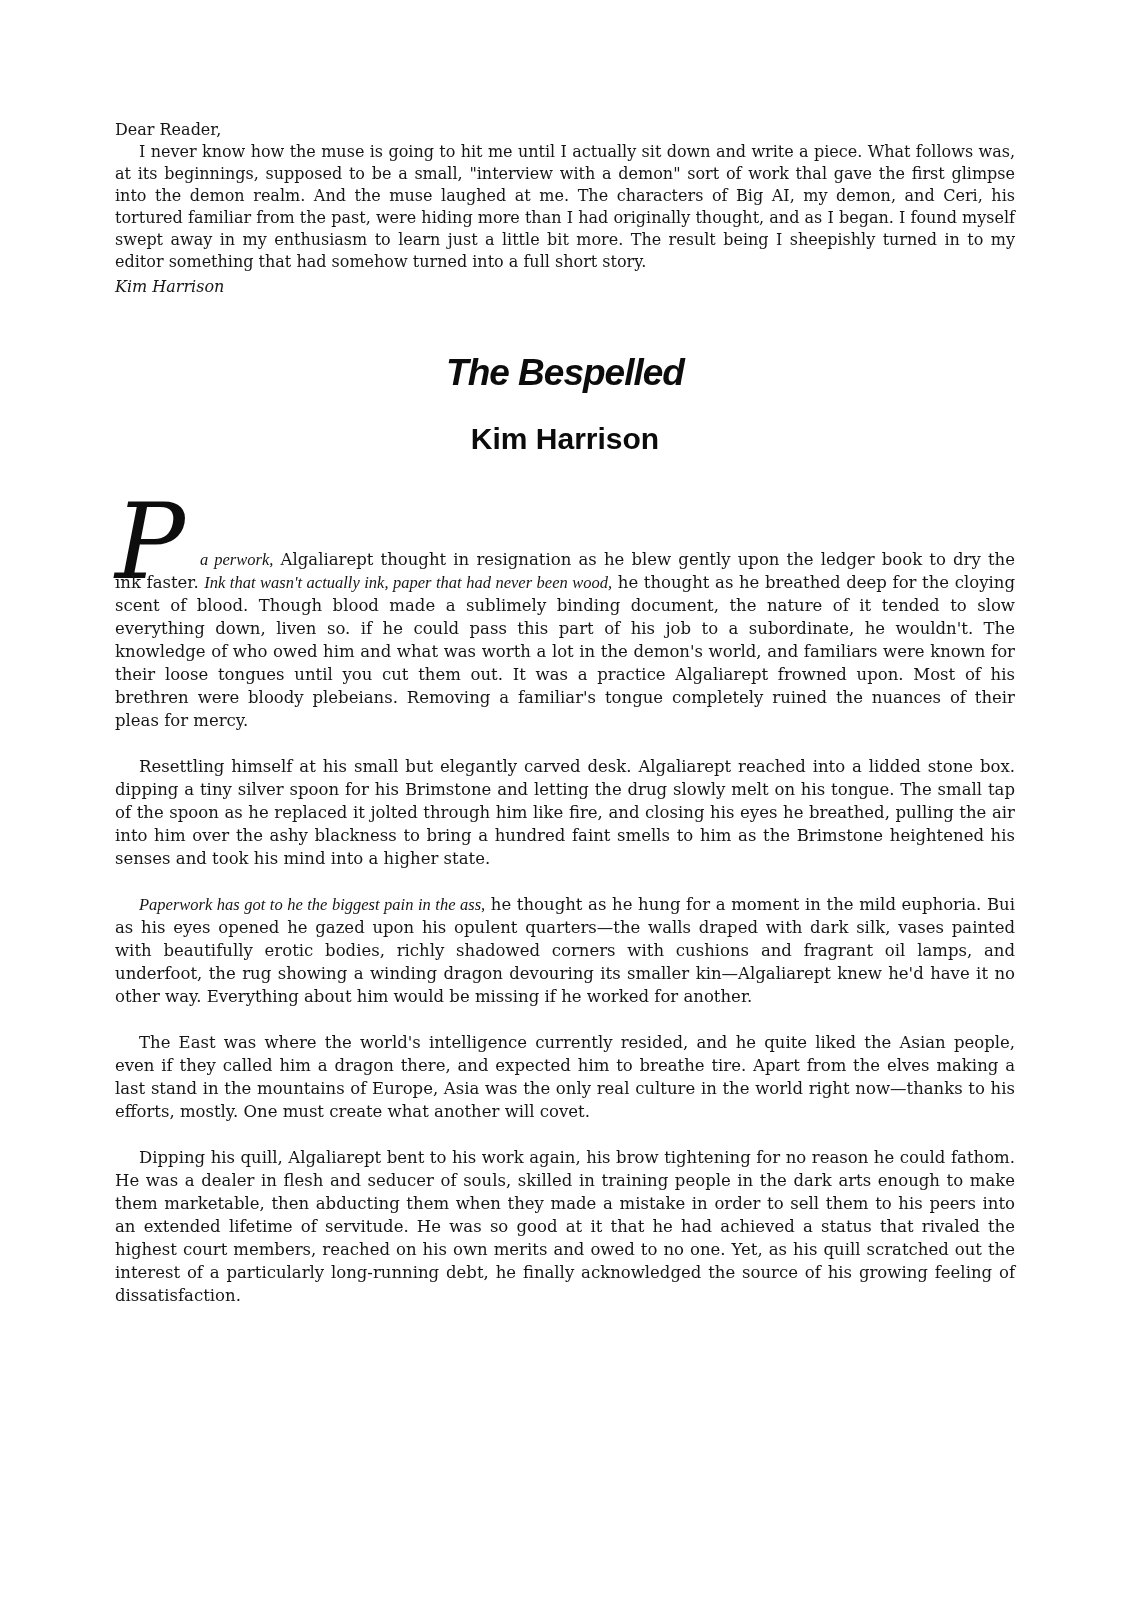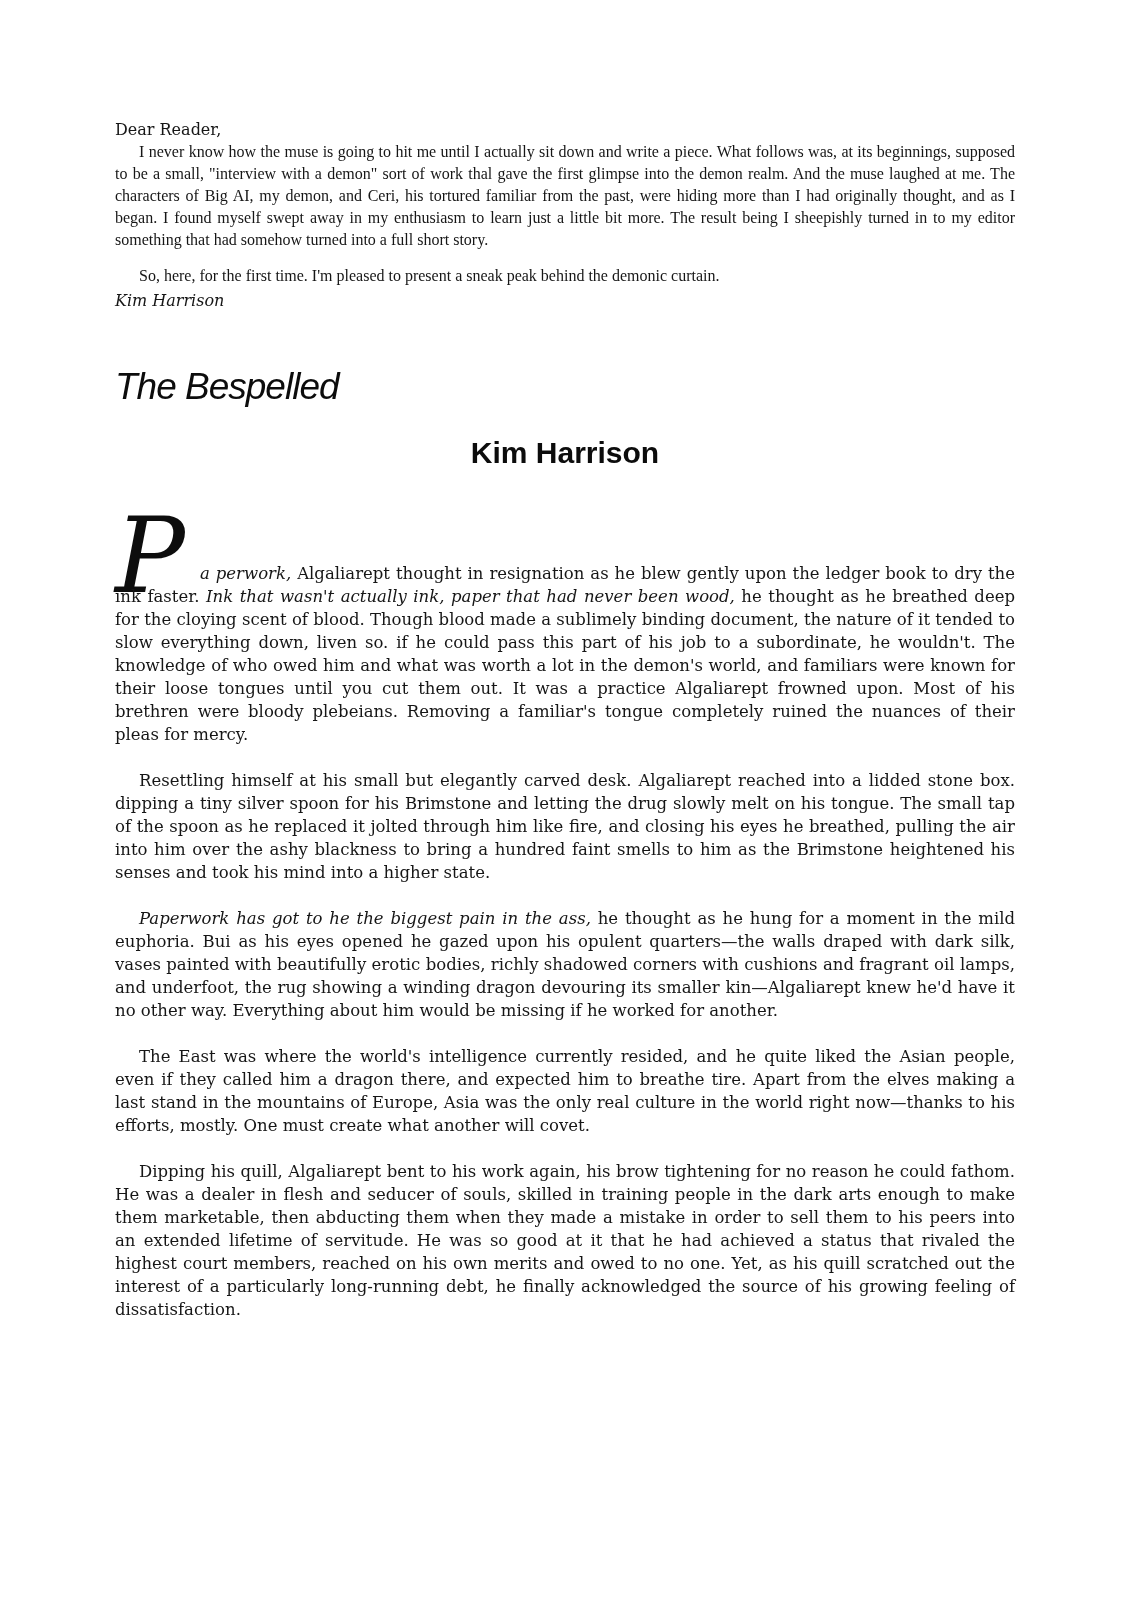--- a/index.html
+++ b/index.html
@@ -15,72 +15,72 @@
     overflow: hidden;
   }
   
   .letter {
     font-family: "DejaVu Serif", serif;
     font-size: 16px;
     line-height: 22px;
     text-align: justify;
   }
   .letter p { margin: 0; }
-  .letter .indent { text-indent: 24px; font-family: Liberation Serif, serif; }
+  .letter .indent { text-indent: 24px; }
   .letter .para2 { margin-top: 14px; }
   .letter .enjoy { margin-top: 7px; }
   .letter .sig { margin-top: 3px; font-style: italic; }
   
   .title {
     font-family: "Liberation Sans", sans-serif;
-    font-weight: normal;
+    font-weight: bold;
     font-style: italic;
     font-size: 37px;
     letter-spacing: -1px;
+    text-align: center;
     margin: 54px 0 0 0;
     color: #0c0c0c;
   }
   .author {
     font-family: "Liberation Sans", sans-serif;
     font-weight: bold;
     font-size: 30px;
     text-align: center;
     margin: 28px 0 0 0;
     color: #0c0c0c;
   }
   
   .story {
     font-family: "DejaVu Serif", serif;
     font-size: 16.5px;
     line-height: 23px;
     text-align: justify;
   }
   .story p { margin: 0 0 23px 0; text-indent: 24px; }
   .story p.opening { text-indent: 0; margin-top: 86px; }
-  .story em { font-style: italic; }
+  .story em { font-style: italic; font-family: Liberation Serif, serif; }
   .dropcap {
     font-family: "DejaVu Serif", serif;
     font-style: italic;
     font-size: 104px;
     line-height: 0;
     display: inline;
     margin-right: 15px;
     vertical-align: -13px;
     color: #0d0d0d;
   }
 </style>
 </head>
 <body>
 
 <div class="page">
 
   <section class="letter">
     <p>Dear Reader,</p>
     <p class="indent">I never know how the muse is going to hit me until I actually sit down and write a piece. What follows was, at its beginnings, supposed to be a small, "interview with a demon" sort of work thal gave the first glimpse into the demon realm. And the muse laughed at me. The characters of Big AI, my demon, and Ceri, his tortured familiar from the past, were hiding more than I had originally thought, and as I began. I found myself swept away in my enthusiasm to learn just a little bit more. The result being I sheepishly turned in to my editor something that had somehow turned into a full short story.</p>
-    <p class="indent para2">So, here, for the first time. I'm pleased to present a sneak peak behind the demonic curtain.</p>
     <p class="sig">Kim Harrison</p>
   </section>
 
   <h1 class="title">The Bespelled</h1>
   <h2 class="author">Kim Harrison</h2>
 
   <section class="story" id="story">
       <p class="opening"><span class="dropcap">P</span><em>a perwork,</em><span> Algaliarept thought in resignation as he blew gently upon the ledger book to dry the ink faster. </span><em>Ink that wasn't actually ink, paper that had never been wood,</em><span> he thought as he breathed deep for the cloying scent of blood. Though blood made a sublimely binding document, the nature of it tended to slow everything down, liven so. if he could pass this part of his job to a subordinate, he wouldn't. The knowledge of who owed him and what was worth a lot in the demon's world, and familiars were known for their loose tongues until you cut them out. It was a practice Algaliarept frowned upon. Most of his brethren were bloody plebeians. Removing a familiar's tongue completely ruined the nuances of their pleas for mercy.</span></p>
       <p><span>Resettling himself at his small but elegantly carved desk. Algaliarept reached into a lidded stone box. dipping a tiny silver spoon for his Brimstone and letting the drug slowly melt on his tongue. The small tap of the spoon as he replaced it jolted through him like fire, and closing his eyes he breathed, pulling the air into him over the ashy blackness to bring a hundred faint smells to him as the Brimstone heightened his senses and took his mind into a higher state.</span></p>
       <p><em>Paperwork has got to he the biggest pain in the ass,</em><span> he thought as he hung for a moment in the mild euphoria. Bui as his eyes opened he gazed upon his opulent quarters—the walls draped with dark silk, vases painted with beautifully erotic bodies, richly shadowed corners with cushions and fragrant oil lamps, and underfoot, the rug showing a winding dragon devouring its smaller kin—Algaliarept knew he'd have it no other way. Everything about him would be missing if he worked for another.</span></p>

